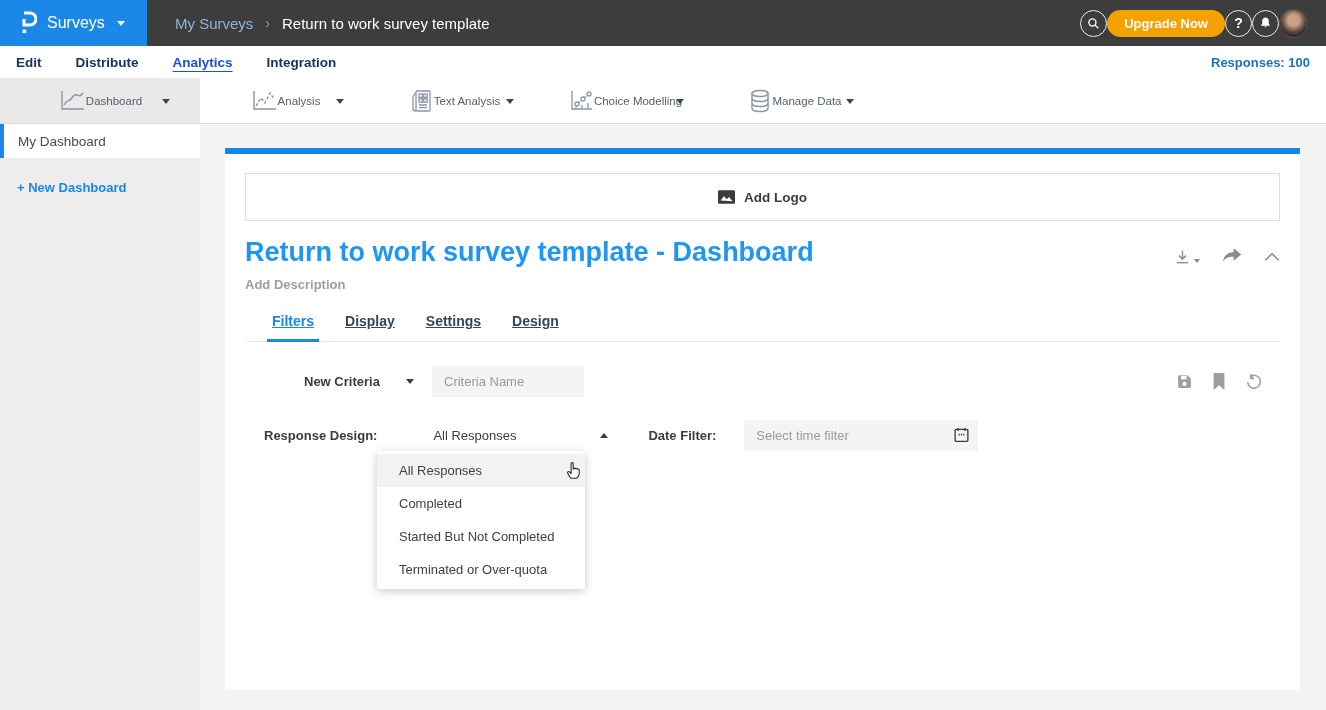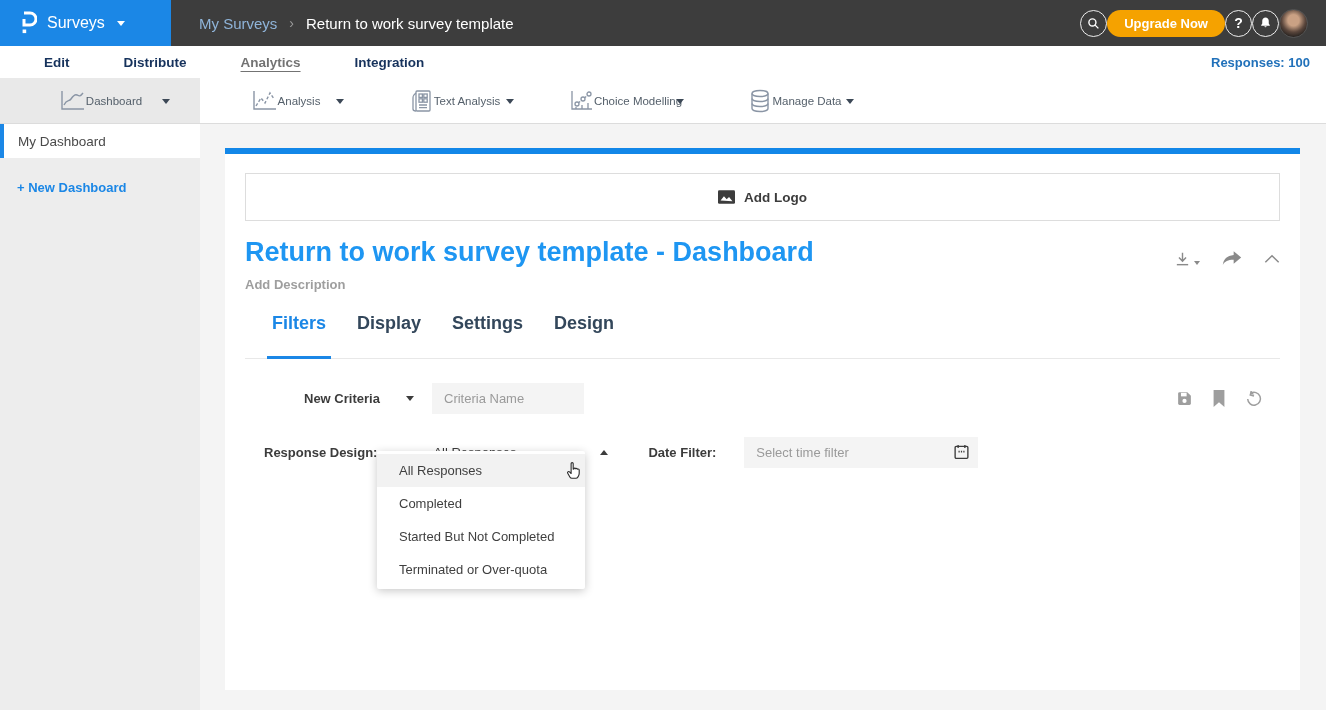--- a/index.html
+++ b/index.html
@@ -1,39 +1,39 @@
 <!DOCTYPE html>
 <html><head>
 <meta charset="utf-8">
 <style>
   * { margin:0; padding:0; box-sizing:border-box; }
   html,body { width:1326px; height:710px; overflow:hidden; }
   body { font-family:"Liberation Sans", sans-serif; background:#f4f4f4; color:#333; }
 
   
   .header { height:46px; background:#3d3d3d; display:flex; align-items:center; }
-  .logo-block { width:171px; height:46px; background:#1b87e6; display:flex; align-items:center; padding-left:20px; gap:10px; flex:0 0 auto; cursor:pointer; }
+  .logo-block { width:147px; height:46px; background:#1b87e6; display:flex; align-items:center; padding-left:20px; gap:10px; flex:0 0 auto; cursor:pointer; }
   .logo-p { display:flex; align-items:center; }
   .product-label { color:#fff; font-size:16px; font-weight:500; }
   .caret-down-white { width:0; height:0; border-left:4.5px solid transparent; border-right:4.5px solid transparent; border-top:5px solid #fff; margin-left:2px; }
   .breadcrumb { display:flex; align-items:center; gap:12px; margin-left:28px; font-size:15px; }
   .crumb-parent { color:#8fb4d9; cursor:pointer; }
   .crumb-sep { color:#9b9b9b; font-size:14px; }
   .crumb-current { color:#ffffff; }
   .header-right { margin-left:auto; display:flex; align-items:center; padding-right:18px; }
   .hicon-circle { width:27px; height:27px; border:1.5px solid rgba(255,255,255,0.9); border-radius:50%; display:flex; align-items:center; justify-content:center; color:#fff; cursor:pointer; flex:0 0 auto; }
   .upgrade-btn { height:27px; background:#f5a200; border:none; border-radius:14px; color:#fff; font-weight:700; font-size:13px; padding:0 17px; cursor:pointer; font-family:"Liberation Sans",sans-serif; }
   .help-circle { font-size:14px; font-weight:700; }
   .avatar { width:29px; height:29px; border-radius:50%; background:radial-gradient(circle at 50% 38%, #caa184 0%, #caa184 26%, #5a463c 55%, #23201e 80%); border:1px solid #555; cursor:pointer; }
 
   
   .subnav { height:32px; background:#fff; display:flex; align-items:center; padding:0 16px; }
-  .subnav-items { display:flex; gap:54px;margin-left:28px; }
+  .subnav-items { display:flex; gap:34px; }
   .subnav-item { font-size:13.5px; font-weight:700; color:#16325c; cursor:pointer; text-decoration:none; }
-  .subnav-item.active { color:#737373; text-decoration:underline; text-underline-offset:4px; }
+  .subnav-item.active { color:#1d4ed8; text-decoration:underline; text-underline-offset:4px; }
   .responses-count { margin-left:auto; font-size:13px; font-weight:700; color:#2171ba; }
 
   
   .toolbar { height:46px; background:#fff; display:flex; border-bottom:1px solid #dcdcdc; }
   .tool-item { width:170px; display:flex; flex-direction:row; align-items:center; justify-content:center; position:relative; cursor:pointer; color:#8a95a5; }
   .tool-item.active { width:200px; background:#e9e9e9; }
   .tool-label { font-size:11.5px; color:#55606b; margin-top:1px; }
   .tool-caret { position:absolute; right:26px; top:21px; width:0; height:0; border-left:4.5px solid transparent; border-right:4.5px solid transparent; border-top:5px solid #3c4856; cursor:pointer; }
   .tool-item.active .tool-caret { right:30px; }
 
@@ -42,29 +42,29 @@
   .sidebar { width:200px; background:#ededed; flex:0 0 auto; }
   .side-item-active { height:34px; background:#fff; border-left:4px solid #1b87e6; display:flex; align-items:center; padding-left:14px; font-size:13.5px; color:#4a4a4a; cursor:pointer; }
   .side-new { margin:22px 0 0 17px; font-size:13px; font-weight:600; color:#1b87e6; cursor:pointer; }
 
   .main-area { flex:1; position:relative; }
   .card { position:relative; margin:24px 26px 0 25px; width:1075px; height:542px; background:#fff; border-top:6px solid #1287e8; padding:0 20px; }
 
   .addlogo-box { margin-top:19px; height:48px; border:1px solid #ddd; display:flex; align-items:center; justify-content:center; gap:9px; cursor:pointer; }
   .addlogo-label { font-size:13.5px; font-weight:600; color:#3c3c3c; }
 
-  .title-row { display:flex; align-items:flex-end; margin-top:16px; }
+  .title-row { display:flex; align-items:center; margin-top:16px; }
   .page-title { font-size:27px; font-weight:600; color:#1e96f2; cursor:pointer; }
   .title-icons { margin-left:auto; display:flex; align-items:center; gap:22px; padding-top:8px; color:#8a8a8a; }
   .title-icon { cursor:pointer; display:flex; align-items:center; }
   .dl-caret { width:0; height:0; border-left:3.5px solid transparent; border-right:3.5px solid transparent; border-top:4px solid #8a8a8a; margin:8px 0 0 3px; }
   .desc-placeholder { margin-top:9px; font-size:13px; font-weight:600; color:#9e9e9e; cursor:pointer; }
 
   .tabs { margin-top:21px; display:flex; gap:31px; padding-left:27px; border-bottom:1px solid #e8e8e8; }
-  .tab { position:relative; font-size:18px; font-weight:600; color:#33475b; padding-bottom:24px; cursor:pointer; }
+  .tab { position:relative; font-size:14px; font-weight:600; color:#33475b; padding-bottom:12px; cursor:pointer;text-decoration:underline; }
   .tab.active { color:#1b87e6; }
   .tab.active::after { content:""; position:absolute; left:-5px; right:-5px; bottom:-1px; height:3px; background:#1b87e6; }
 
   .criteria-row { margin-top:24px; padding-left:19px; display:flex; align-items:center; }
   .criteria-select { display:flex; align-items:center; width:150px; cursor:pointer; }
   .criteria-select-value { font-size:13px; font-weight:600; color:#3c3c3c;padding-left:40px; }
   .caret-down-dark { width:0; height:0; border-left:4.5px solid transparent; border-right:4.5px solid transparent; border-top:5px solid #3c3c3c; margin-left:auto; }
   .text-input { height:31px; background:#f4f4f4; border:none; font-size:13px; color:#333; padding:0 12px; font-family:"Liberation Sans",sans-serif; outline:none; }
   .text-input::placeholder { color:#9a9a9a; }
   .criteria-name-input { width:152px; margin-left:18px; }

